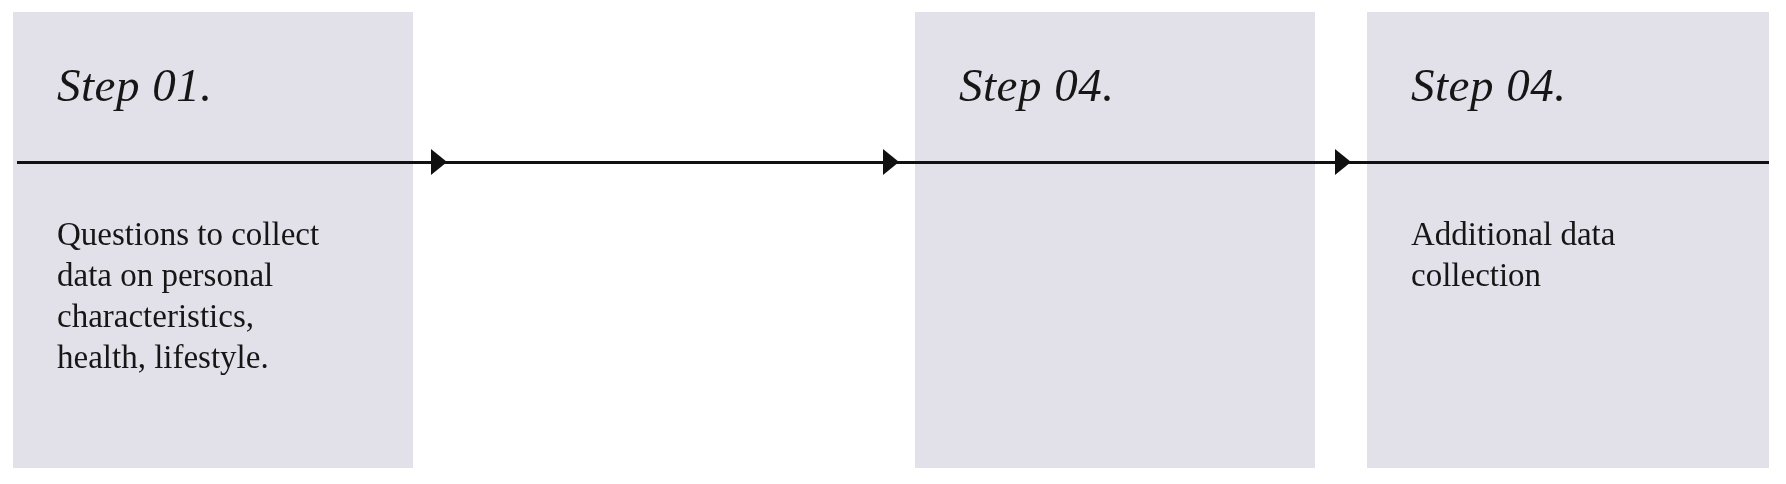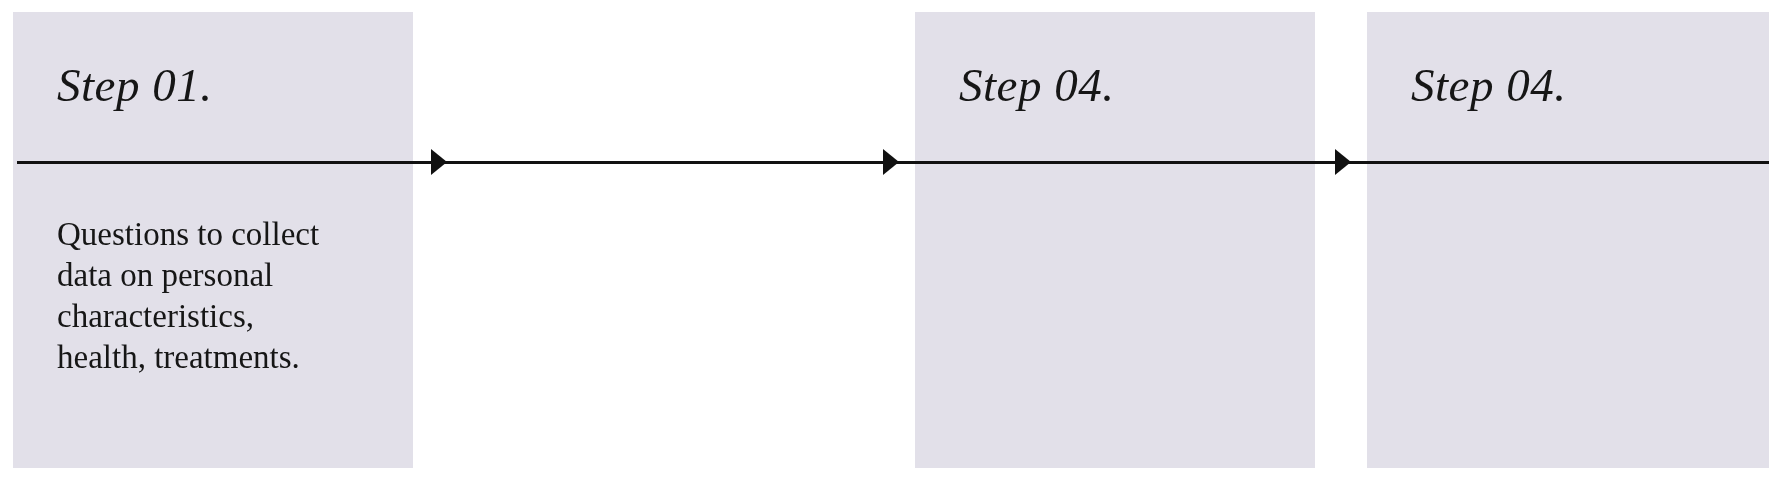--- a/index.html
+++ b/index.html
@@ -74,30 +74,32 @@
 </head>
 <body>
 
 <div class="canvas">
 
   <div class="step-box b1">
     <div class="step-title">Step 01.</div>
     <div class="step-description">Questions to collect
 data on personal
 characteristics,
-health, treatments.</div>
+health, lifestyle.</div>
   </div>
 
 
   <div class="step-box b3">
     <div class="step-title">Step 04.</div>
   </div>
 
   <div class="step-box b4">
     <div class="step-title">Step 04.</div>
+    <div class="step-description">Additional data
+collection</div>
   </div>
 
   <div class="timeline-line"></div>
   <div class="arrowhead a1"></div>
   <div class="arrowhead a2"></div>
   <div class="arrowhead a3"></div>
 
 </div>
 
 </body></html>

